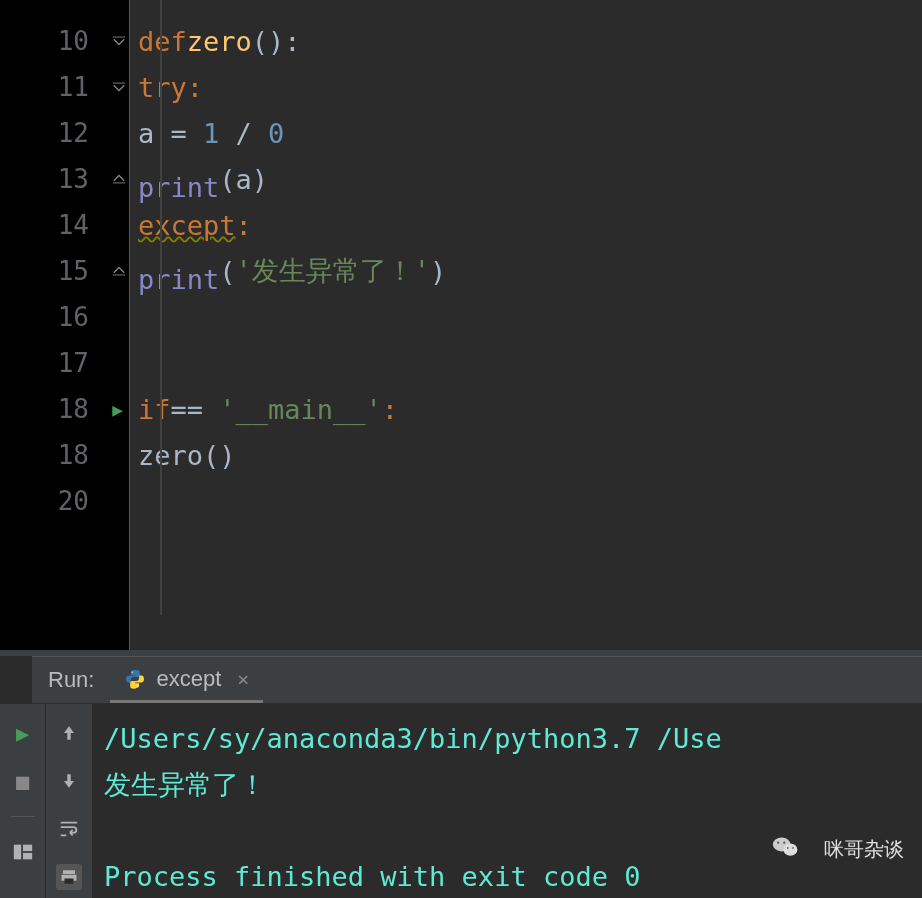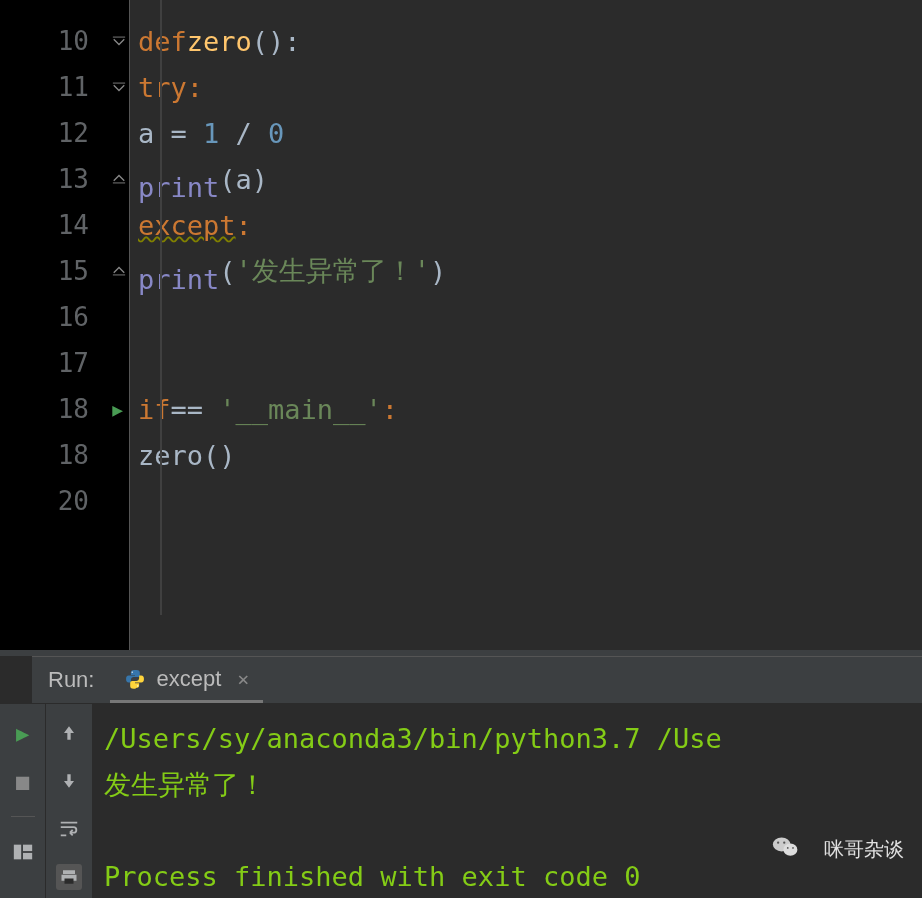--- a/index.html
+++ b/index.html
@@ -188,21 +188,21 @@
     .tb-sep {
       width: 24px;
       height: 1px;
       background: #555;
     }
     .console-output {
       flex: 1;
       padding: 12px 0 0 12px;
       font-size: 27px;
       line-height: 46px;
-      color: #84cc16;
+      color: #5eead4;
       white-space: pre;
       overflow: hidden;
     }
     
     .watermark {
       position: absolute;
       bottom: 32px;
       right: 18px;
       display: flex;
       align-items: center;

